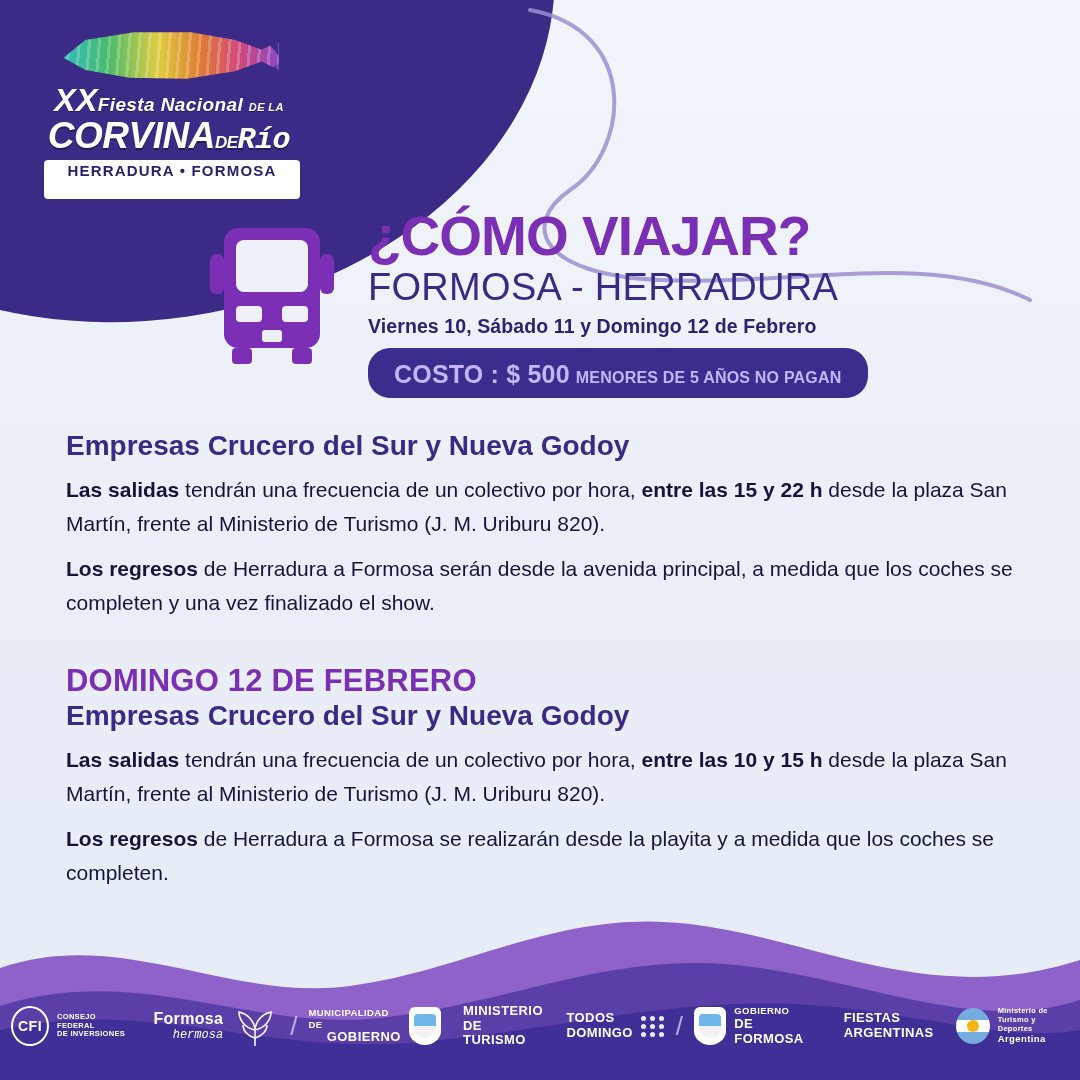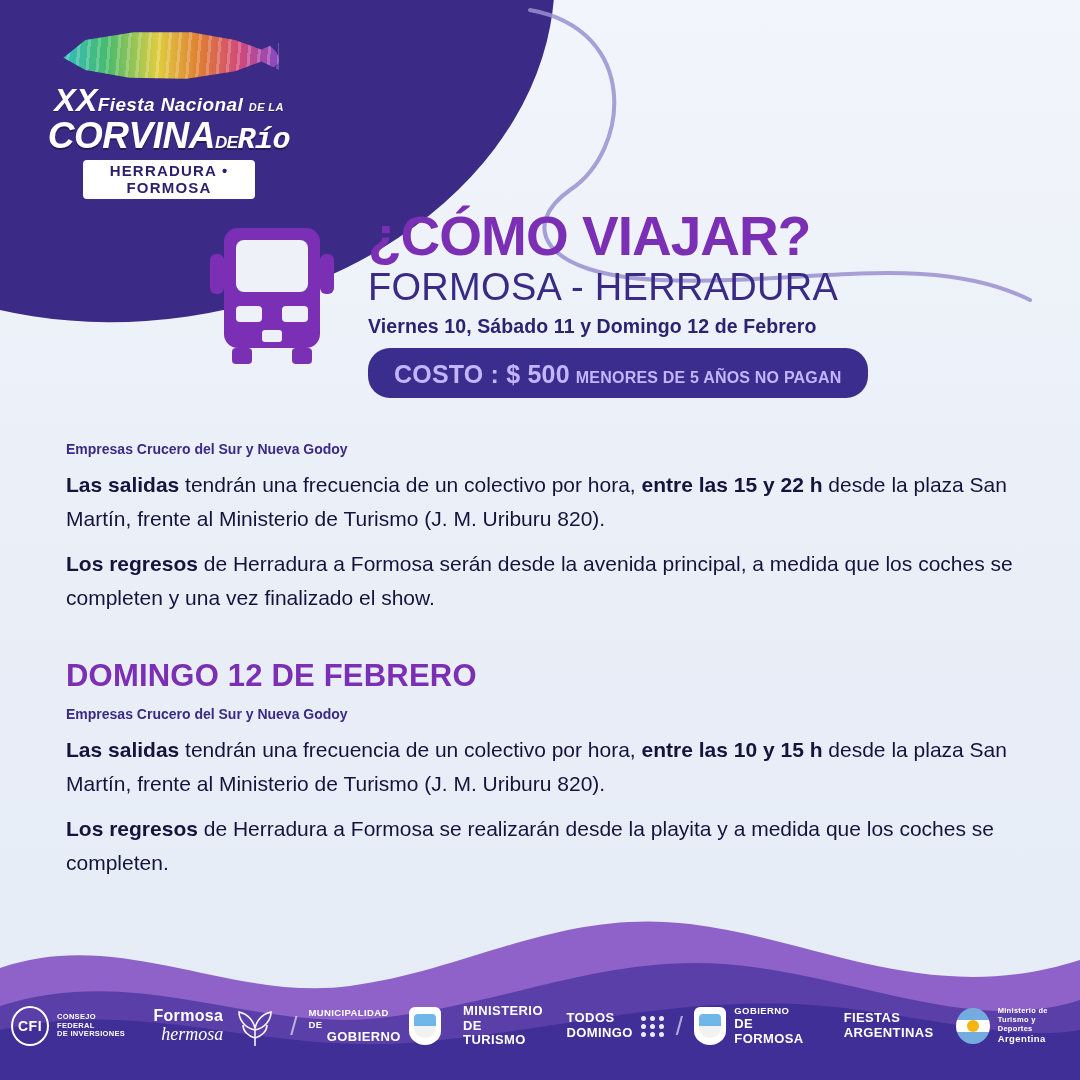--- a/index.html
+++ b/index.html
@@ -74,22 +74,22 @@
     font-size: 37px; font-weight: 800; font-style: italic;
     letter-spacing: -0.5px; line-height: 1.02; margin-top: 1px;
     text-shadow: 0 2px 0 rgba(0,0,0,.35);
   }
   .logo .l2 .de { font-size: 17px; font-weight: 700; }
   .logo .l2 .rio { font-size: 30px; font-family: Liberation Mono, monospace; }
   .logo .l3 {
     margin-top: 4px;
     background: #ffffff; color: #2b1f6b;
     font-size: 15px; font-weight: 800; letter-spacing: 1.2px;
-    border-radius: 4px; padding: 2px 0 3px;
-    display: inline-block; width: 172px;
+    border-radius: 4px; padding: 2px 0 20px;
+    display: inline-block; width: 256px;
   }
 
   
   .swoosh { position: absolute; top: 0; right: 0; width: 560px; height: 330px; z-index: 2; }
 
   
   .header {
     position: absolute;
     left: 196px; top: 208px;
     width: 720px; height: 200px;
@@ -125,22 +125,22 @@
   .body-wrap {
     position: absolute;
     left: 66px; top: 428px; width: 960px;
     z-index: 5;
   }
   .sec-title {
     font-size: 31px; font-weight: 800; color: #7b2fb5;
     letter-spacing: .2px; line-height: 1.1;
   }
   .sec-sub {
-    font-size: 14px; font-weight: 700; color: #3a2a86;
-    margin-top: 13px;
+    font-size: 28px; font-weight: 700; color: #3a2a86;
+    margin-top: 2px;
   }
   .para {
     font-size: 21px; color: #14143c; line-height: 1.62;
     margin-top: 11px; max-width: 950px;
   }
   .para b { font-weight: 800; }
   .sec-gap { height: 44px; }
 
   
   .waves { position: absolute; left: 0; bottom: 0; width: 1080px; height: 190px; z-index: 3; }
@@ -155,21 +155,21 @@
   .f-sep { color: rgba(255,255,255,.6); font-size: 26px; font-weight: 300; }
   .cfi-badge {
     width: 40px; height: 40px; border-radius: 50%;
     border: 2px solid #fff; display: flex; align-items: center; justify-content: center;
     font-size: 14px; font-weight: 800; letter-spacing: .5px;
   }
   .f-tiny { font-size: 7.5px; font-weight: 700; letter-spacing: .3px; line-height: 1.15; }
   .f-small { font-size: 9.5px; font-weight: 700; letter-spacing: .4px; line-height: 1.2; }
   .f-mid { font-size: 13px; font-weight: 800; letter-spacing: .4px; line-height: 1.15; }
   .f-big { font-size: 16px; font-weight: 800; letter-spacing: .3px; line-height: 1.1; }
-  .f-script { font-family: Liberation Serif, serif; font-style: italic; font-size: 18px; }
+  .f-script { font-family: Liberation Mono, monospace; font-style: italic; font-size: 12px; }
   .f-col { display: flex; flex-direction: column; justify-content: center; }
   .shield {
     width: 34px; height: 38px;
     background: #fff;
     border-radius: 6px 6px 50% 50% / 6px 6px 38% 38%;
     display:flex; align-items:center; justify-content:center;
   }
   .shield .inner {
     width: 22px; height: 24px;
     background: linear-gradient(180deg,#6fb7e8 0 50%, #f2f2f2 50% 100%);

